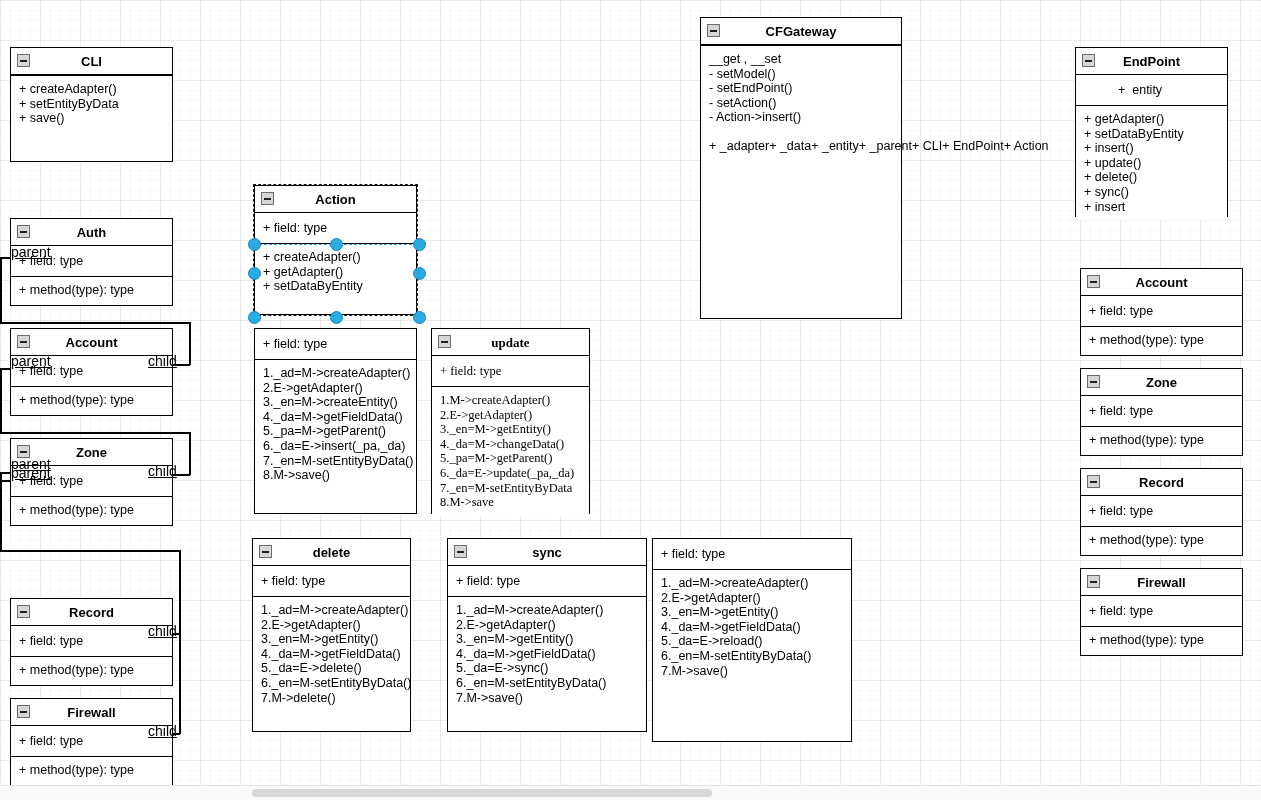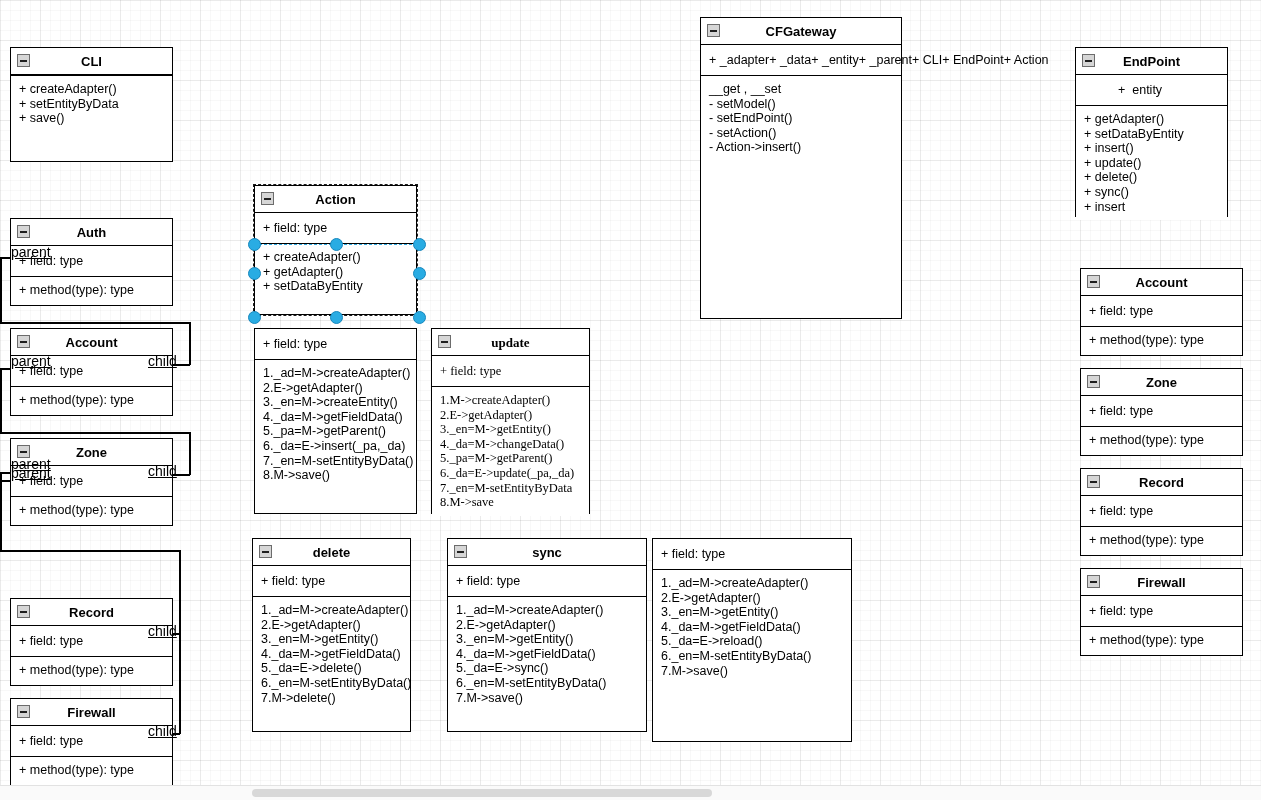--- a/index.html
+++ b/index.html
@@ -195,35 +195,35 @@
       <div class="uml" style="left: 10px; top: 47px; width: 163px; height: 115px;">
         <div class="hdr"><span class="collapse"></span><span>CLI</span></div>
         <div class="sec div">
           <div class="ln">+ createAdapter()</div>
           <div class="ln">+ setEntityByData</div>
           <div class="ln">+ save()</div>
         </div>
       </div>
       <div class="uml" style="left: 700px; top: 17px; width: 202px; height: 302px;">
         <div class="hdr"><span class="collapse"></span><span>CFGateway</span></div>
+        <div class="sec div">
+          <div class="ln">__get , __set</div>
+          <div class="ln">- setModel()</div>
+          <div class="ln">- setEndPoint()</div>
+          <div class="ln">- setAction()</div>
+          <div class="ln">- Action-&gt;insert()</div>
+        </div>
         <div class="sec fields" style="height: 30px;">
           <div class="ln">+ _adapter</div>
           <div class="ln">+ _data</div>
           <div class="ln">+ _entity</div>
           <div class="ln">+ _parent</div>
           <div class="ln">+ CLI</div>
           <div class="ln">+ EndPoint</div>
           <div class="ln">+ Action</div>
-        </div>
-        <div class="sec div">
-          <div class="ln">__get , __set</div>
-          <div class="ln">- setModel()</div>
-          <div class="ln">- setEndPoint()</div>
-          <div class="ln">- setAction()</div>
-          <div class="ln">- Action-&gt;insert()</div>
         </div>
       </div>
       <div class="uml" style="left: 1075px; top: 47px; width: 153px; height: 170px;">
         <div class="hdr"><span class="collapse"></span><span>EndPoint</span></div>
         <div class="sec fields" style="height: 30px; margin-left: 34px;">
           <div class="ln">+  entity</div>
         </div>
         <div class="sec div">
           <div class="ln">+ getAdapter()</div>
           <div class="ln">+ setDataByEntity</div>

